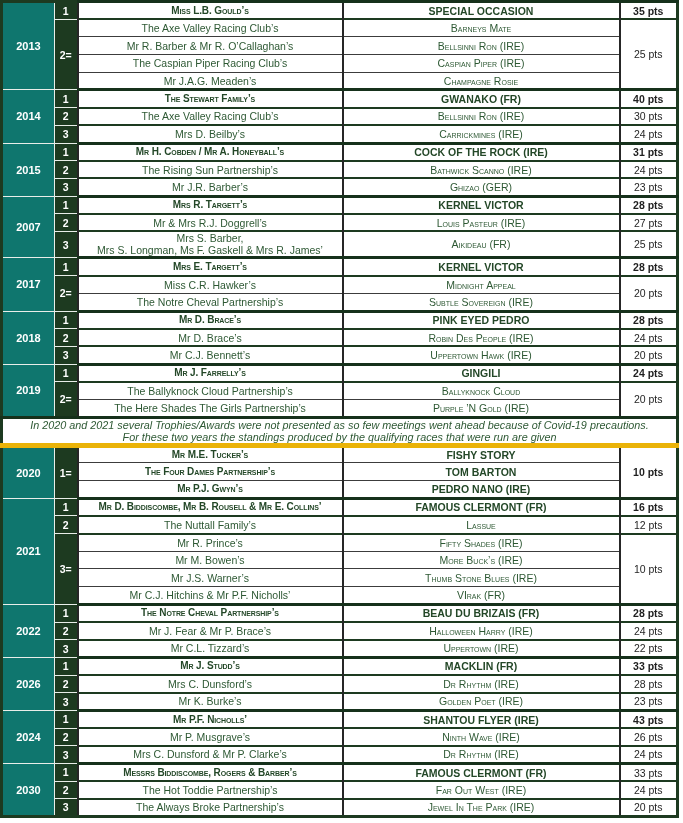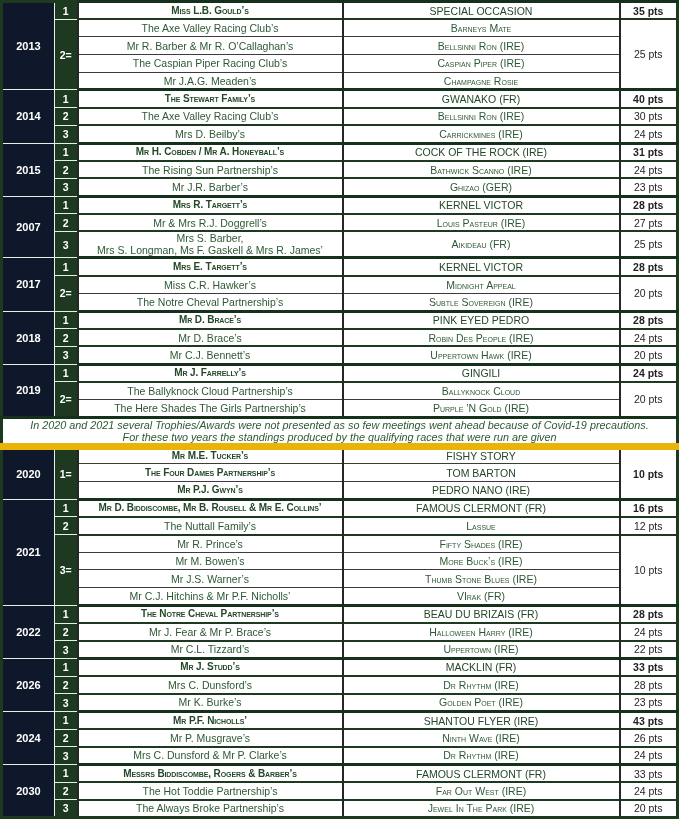--- a/index.html
+++ b/index.html
@@ -22,21 +22,21 @@
     vertical-align: middle;
     text-align: center;
     line-height: 12px;
     overflow: hidden;
   }
   tr { height: 17.7px; }
   tr.note-row { height: 26px; }
 
   
   td.year {
-    background: #0f172a;
+    background: #0f766e;
     color: #ffffff;
     font-weight: bold;
     font-size: 11px;
     border-right: 1px solid #e9eee9;
     border-top: 1px solid #e9eee9;
   }
   td.pos {
     background: #1d3a20;
     color: #ffffff;
     font-weight: bold;
@@ -68,42 +68,42 @@
     margin-left: 18px;
   }
   td.owner.w {
     font-weight: bold;
     font-variant: small-caps;
     font-size: 10px;
     letter-spacing: -0.1px;
     color: #234727;
   }
   td.horse.w {
-    font-weight: normal;
+    font-weight: bold;
     color: #234727;
   }
   td.pts.w { font-weight: bold; }
 
   
   tr.group-start td.owner,
   tr.group-start td.horse,
   tr.group-start td.pts {
     border-top: 2px solid #1d3a20;
   }
   tr.block-start td.owner,
   tr.block-start td.horse,
   tr.block-start td.pts {
     border-top: 3px solid #16311b;
   }
 
   
   tr.note-row td {
     background: #ffffff;
     border-top: 3px solid #16311b;
-    border-bottom: 7px solid #eab308;
+    border-bottom: 5px solid #eab308;
     color: #2d5833;
     font-style: italic;
     font-size: 10.8px;
     line-height: 12px;
   }
 </style>
 </head>
 <body>
 
 <table class="results">

